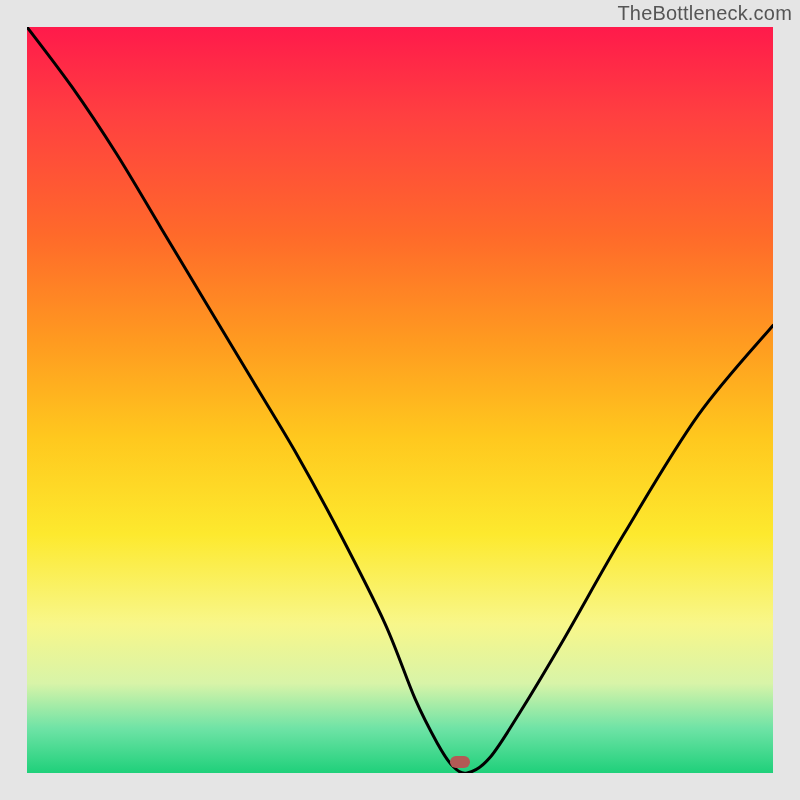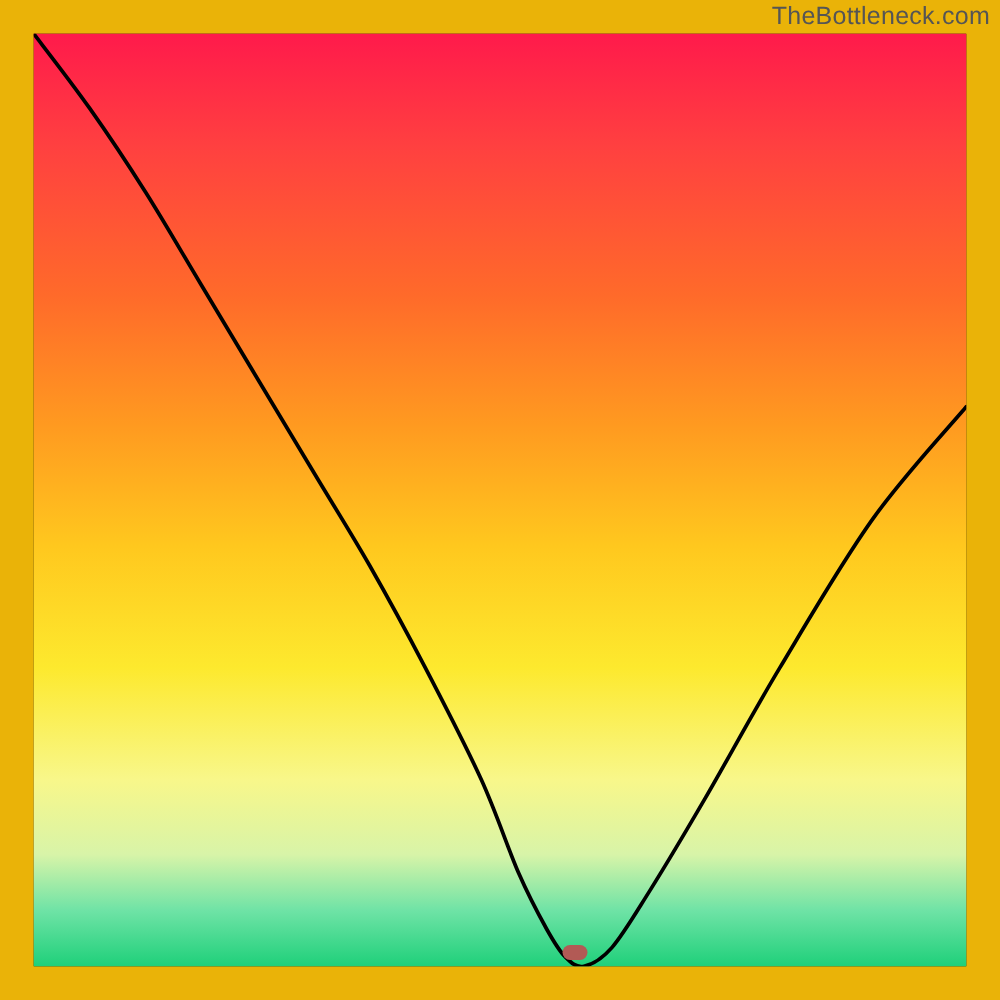--- a/index.html
+++ b/index.html
@@ -8,21 +8,21 @@
     width: 800px;
     height: 800px;
     background: #000;
     font-family: Arial, Helvetica, sans-serif;
     overflow: hidden;
   }
   .frame {
     position: relative;
     width: 800px;
     height: 800px;
-    background: #eab308;
+    background: #e5e5e5;
   }
   .attribution {
     position: absolute;
     top: 2px;
     right: 8px;
     color: #555;
     font-size: 20px;
     font-weight: 500;
     z-index: 10;
     letter-spacing: 0.2px;

